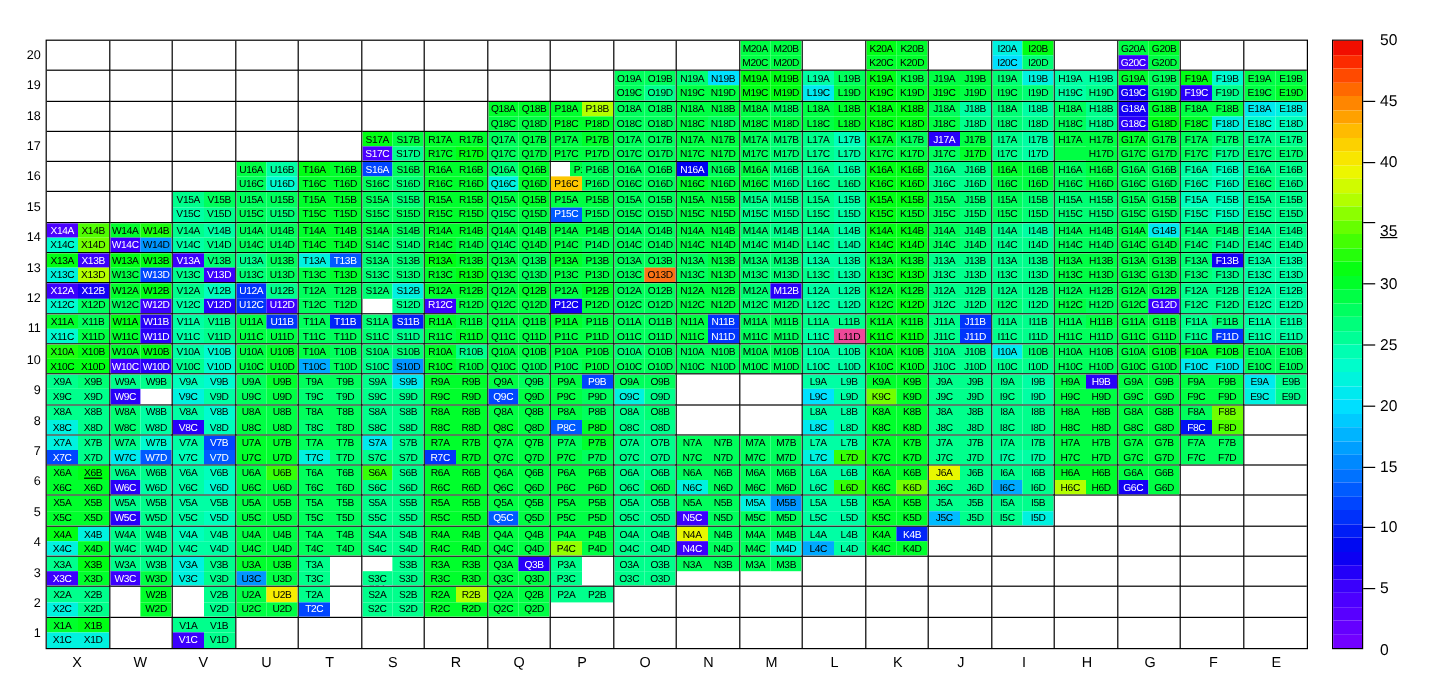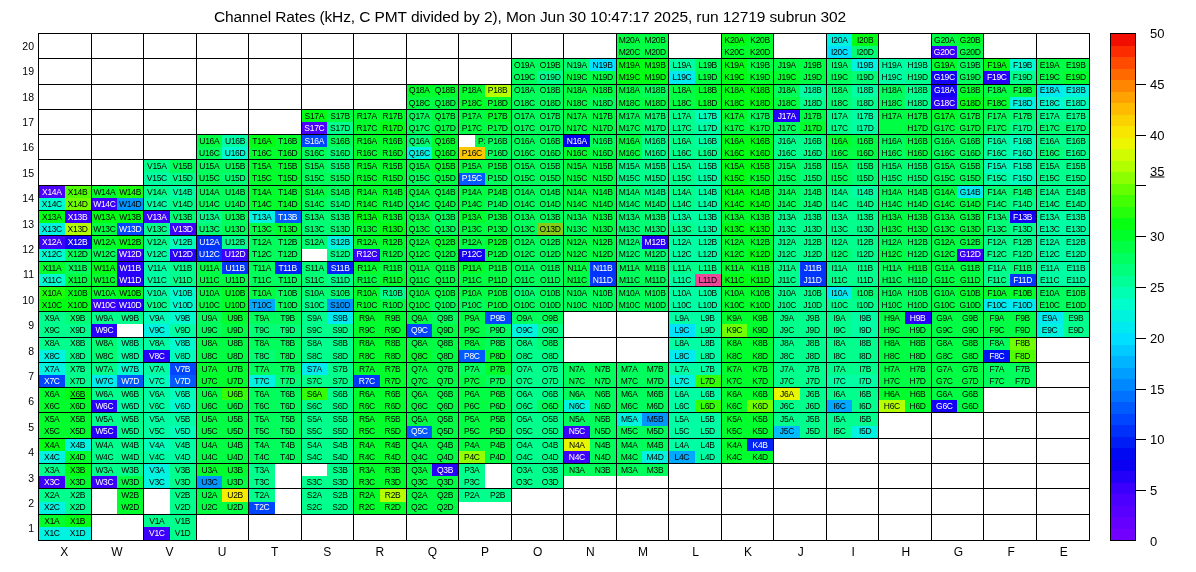--- a/index.html
+++ b/index.html
@@ -43,21 +43,20 @@
   #palette .pband{flex:1 1 auto;}
   #palticks{position:absolute;left:1110px;top:33px;width:70px;height:508px;}
   .ptick{position:absolute;left:26px;width:10px;height:1px;background:#000;}
   .ptlab{position:absolute;left:40px;font-size:13px;transform:translateY(-50%);}
 </style>
 </head>
 <body>
 
 <div id="root">
 
-  <div id="title">Channel Rates (kHz, C PMT divided by 2), Mon Jun 30 10:47:17 2025, run 12719 subrun 302</div>
 
   <div id="ylabs">
       <div class="ylab" style="top: 2.5%;">20</div>
       <div class="ylab" style="top: 7.5%;">19</div>
       <div class="ylab" style="top: 12.5%;">18</div>
       <div class="ylab" style="top: 17.5%;">17</div>
       <div class="ylab" style="top: 22.5%;">16</div>
       <div class="ylab" style="top: 27.5%;">15</div>
       <div class="ylab" style="top: 32.5%;">14</div>
       <div class="ylab" style="top: 37.5%;">13</div>
@@ -758,21 +757,21 @@
         <div class="gcell">
           <div class="quad qA" style="background: rgb(0, 255, 44); color: rgb(0, 0, 0);">P13A</div>
           <div class="quad qB" style="background: rgb(0, 255, 68); color: rgb(0, 0, 0);">P13B</div>
           <div class="quad qC" style="background: rgb(0, 255, 68); color: rgb(0, 0, 0);">P13C</div>
           <div class="quad qD" style="background: rgb(0, 255, 68); color: rgb(0, 0, 0);">P13D</div>
         </div>
         <div class="gcell">
           <div class="quad qA" style="background: rgb(0, 255, 92); color: rgb(0, 0, 0);">O13A</div>
           <div class="quad qB" style="background: rgb(0, 255, 92); color: rgb(0, 0, 0);">O13B</div>
           <div class="quad qC" style="background: rgb(0, 255, 92); color: rgb(0, 0, 0);">O13C</div>
-          <div class="quad qD" style="background: #84cc16; color: rgb(0, 0, 0);">O13D</div>
+          <div class="quad qD" style="background: #f97316; color: rgb(0, 0, 0);">O13D</div>
         </div>
         <div class="gcell">
           <div class="quad qA" style="background: rgb(0, 255, 92); color: rgb(0, 0, 0);">N13A</div>
           <div class="quad qB" style="background: rgb(0, 255, 68); color: rgb(0, 0, 0);">N13B</div>
           <div class="quad qC" style="background: rgb(0, 255, 92); color: rgb(0, 0, 0);">N13C</div>
           <div class="quad qD" style="background: rgb(0, 255, 68); color: rgb(0, 0, 0);">N13D</div>
         </div>
         <div class="gcell">
           <div class="quad qA" style="background: rgb(0, 255, 116); color: rgb(0, 0, 0);">M13A</div>
           <div class="quad qB" style="background: rgb(0, 255, 116); color: rgb(0, 0, 0);">M13B</div>
@@ -2056,21 +2055,21 @@
       <div class="ptlab" style="top: 406.4px;">10</div>
       <div class="ptick" style="top: 355.6px;"></div>
       <div class="ptlab" style="top: 355.6px;">15</div>
       <div class="ptick" style="top: 304.8px;"></div>
       <div class="ptlab" style="top: 304.8px;">20</div>
       <div class="ptick" style="top: 254px;"></div>
       <div class="ptlab" style="top: 254px;">25</div>
       <div class="ptick" style="top: 203.2px;"></div>
       <div class="ptlab" style="top: 203.2px;">30</div>
       <div class="ptick" style="top: 152.4px;"></div>
-      <div class="ptlab" style="top: 138px; text-decoration: underline;">35</div>
+      <div class="ptlab" style="top: 159px; text-decoration: underline;">35</div>
       <div class="ptick" style="top: 101.6px;"></div>
       <div class="ptlab" style="top: 101.6px;">40</div>
       <div class="ptick" style="top: 50.8px;"></div>
       <div class="ptlab" style="top: 50.8px;">45</div>
       <div class="ptlab" style="top: 0px;">50</div>
     </div>
 
 </div>
 
 </body></html>

